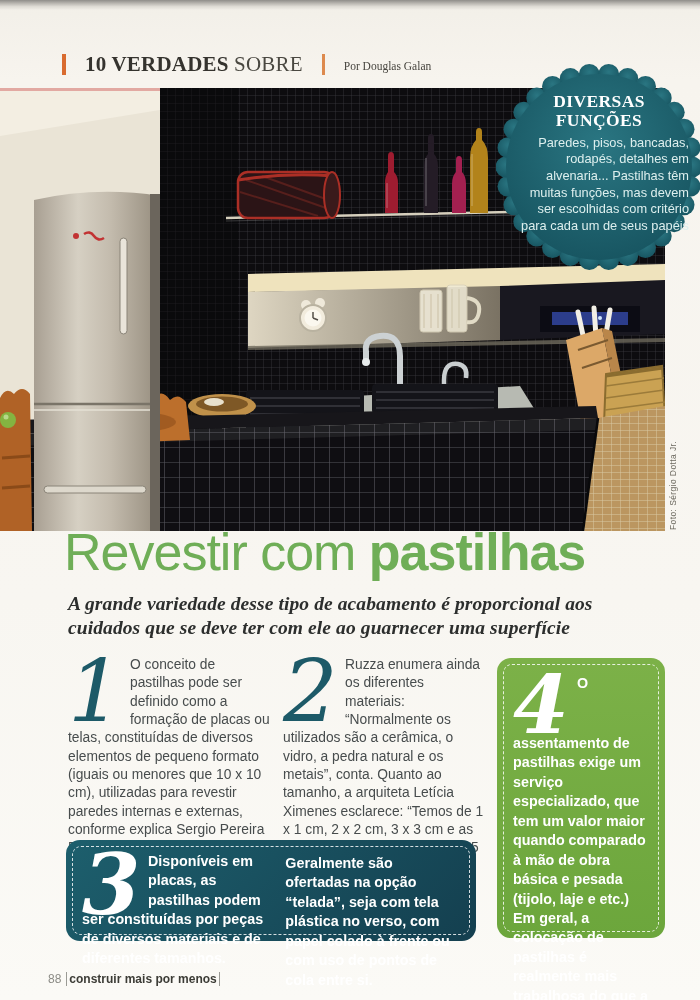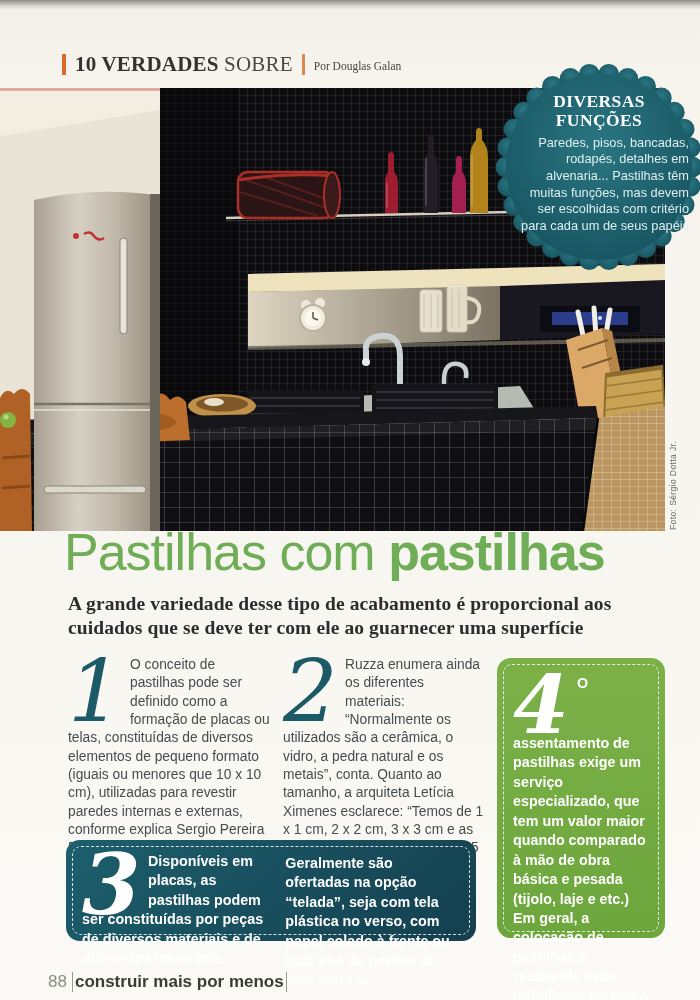--- a/index.html
+++ b/index.html
@@ -3,63 +3,63 @@
 <meta charset="utf-8">
 <style>
   html,body{margin:0;padding:0;}
   body{width:700px;height:1000px;position:relative;font-family:"Liberation Sans",sans-serif;
        background:linear-gradient(180deg,#f2efe8 0%,#f7f4ee 8%,#f8f6f1 60%,#fbfaf6 100%);overflow:hidden;}
   .page{position:absolute;inset:0;}
   
   .scan-top{position:absolute;left:0;top:0;width:700px;height:10px;
     background:linear-gradient(180deg,#8f8d89 0%,#b5b2ac 30%,#dedbd4 65%,rgba(248,246,241,0) 100%);}
   
-  .header{position:absolute;left:62px;top:52px;display:flex;align-items:center;gap:9px;}
+  .header{position:absolute;left:62px;top:52px;display:flex;align-items:center;gap:19px;}
   .hbar{width:4px;height:21px;background:#d96b2f;}
   .hbar.light{width:3px;background:#dd8a4e;}
   .htitle{font-family:"Liberation Serif",serif;font-size:21px;color:#35332e;letter-spacing:.2px;white-space:nowrap;}
   .htitle b{font-weight:700;}
   .htitle .lite{font-weight:400;color:#4a4841;}
   .byline{font-size:11.5px;color:#46443e;font-family:"Liberation Serif",serif;padding-top:3px;white-space:nowrap;text-align:center;}
   
   .photo{position:absolute;left:0;top:88px;width:665px;height:443px;background:#0d0c0f;}
   .credit{position:absolute;left:668px;top:415px;height:115px;writing-mode:vertical-rl;transform:rotate(180deg);
     font-size:8.5px;color:#6c695f;letter-spacing:.4px;}
   
   .badge{position:absolute;left:496px;top:64px;width:206px;height:206px;}
   .badge svg{position:absolute;inset:0;}
   .badge-text{position:absolute;inset:0;text-align:center;color:#fff;padding-top:28px;box-sizing:border-box;}
   .badge-title{font-family:"Liberation Serif",serif;font-weight:700;font-size:17.5px;line-height:1.08;letter-spacing:.4px;}
   .badge-body{width:180px;margin:5px auto 0;font-size:12.8px;line-height:1.3;color:#ddefee;text-align:right;}
   
   .headline{position:absolute;left:64px;top:526px;font-size:52px;letter-spacing:-1px;color:#6fae57;line-height:1;white-space:nowrap;}
   .headline b{font-weight:700;}
   .subtitle{position:absolute;left:68px;top:592px;width:600px;font-family:"Liberation Serif",serif;
-    font-weight:700;font-size:19.5px;line-height:1.22;color:#2c2e2d;letter-spacing:.1px;}
+    font-weight:700;font-size:19.5px;line-height:1.22;color:#2c2e2d;letter-spacing:.1px;font-style:italic;}
   
   .col{position:absolute;font-size:13.8px;line-height:1.33;color:#474c4d;}
   .col p{margin:0;}
   .num{float:left;font-family:"DejaVu Serif",serif;font-style:italic;color:#1d5a68;
        font-size:86px;line-height:.78;width:56px;height:62px;margin:2px 6px 0 0;}
   .col1{left:68px;top:656px;width:202px;}
   .col2{left:283px;top:656px;width:204px;}
   
   .box{position:absolute;border-radius:14px;color:#fff;font-weight:700;box-sizing:border-box;}
   .box .dash{position:absolute;inset:6px;border:1.6px dashed rgba(255,255,255,.82);border-radius:9px;pointer-events:none;}
   .box p{margin:0;font-size:14.3px;line-height:1.36;}
   .box .num{color:#fff;font-size:80px;width:58px;height:60px;margin:0 6px 0 0;}
   .box4{left:497px;top:658px;width:168px;height:280px;padding:16px 14px 12px 16px;
         background:linear-gradient(180deg,#7cb148 0%,#6ca63c 100%);}
   .box3{left:66px;top:840px;width:410px;height:101px;padding:12px 16px 10px 16px;
         background:linear-gradient(135deg,#1d5f6d 0%,#143f4f 100%);display:flex;gap:14px;}
   .box3 .left{width:206px;}
   .box3 .right{width:190px;padding-top:2px;}
   .box3 .num{font-size:84px;width:60px;height:58px;}
   
-  .footer{position:absolute;left:48px;top:972px;display:flex;align-items:center;font-size:17px;}
+  .footer{position:absolute;left:48px;top:972px;display:flex;align-items:center;font-size:12px;}
   .footer .pn{color:#8b8b85;padding-right:5px;}
   .footer .mag{color:#3c3c36;font-weight:700;padding:0 2px;border-left:1px solid #9a9a94;border-right:1px solid #9a9a94;}
 </style>
 </head>
 <body>
 
 <div class="page">
 
   <div class="scan-top"></div>
 
@@ -257,21 +257,21 @@
     </svg>
     <div class="badge-text">
       <div class="badge-title">
         <div>DIVERSAS</div>
         <div>FUNÇÕES</div>
       </div>
       <div class="badge-body">Paredes, pisos, bancadas, rodapés, detalhes em alvenaria... Pastilhas têm muitas funções, mas devem ser escolhidas com critério para cada um de seus papéis</div>
     </div>
   </div>
 
-  <div class="headline"><span>Pastilhas com </span><b>pastilhas</b></div>
+  <div class="headline"><span>Revestir com </span><b>pastilhas</b></div>
   <div class="subtitle">A grande variedade desse tipo de acabamento é proporcional aos cuidados que se deve ter com ele ao guarnecer uma superfície</div>
 
   <div class="col col1">
     <span class="num">1</span>
     <p>O conceito de pastilhas pode ser definido como a formação de placas ou telas, constituídas de diversos elementos de pequeno formato (iguais ou menores que 10 x 10 cm), utilizadas para revestir paredes internas e externas, conforme explica Sergio Pereira Ruzza, coordenador de design e portfólio da Eliane.</p>
   </div>
 
   <div class="col col2">
     <span class="num">2</span>
     <p>Ruzza enumera ainda os diferentes materiais: “Normalmente os utilizados são a cerâmica, o vidro, a pedra natural e os metais”, conta. Quanto ao tamanho, a arquiteta Letícia Ximenes esclarece: “Temos de 1 x 1 cm, 2 x 2 cm, 3 x 3 cm e as mais convencionais são as de 5 x 5 cm.”</p>

